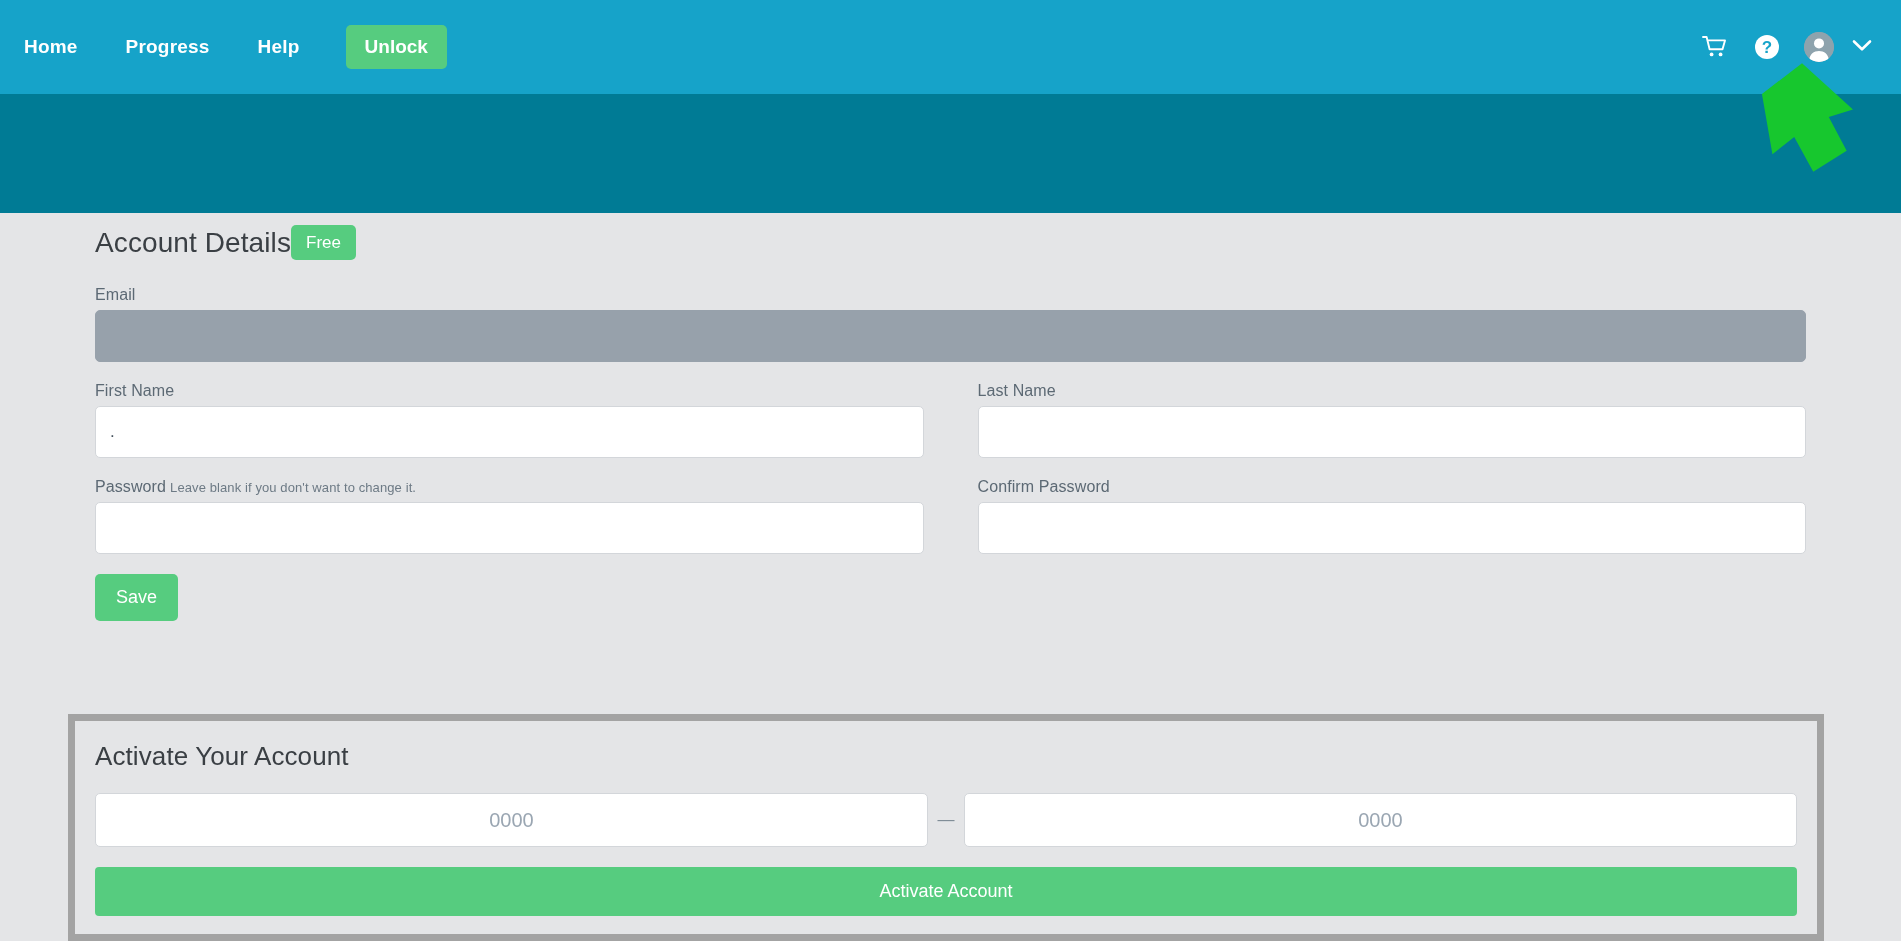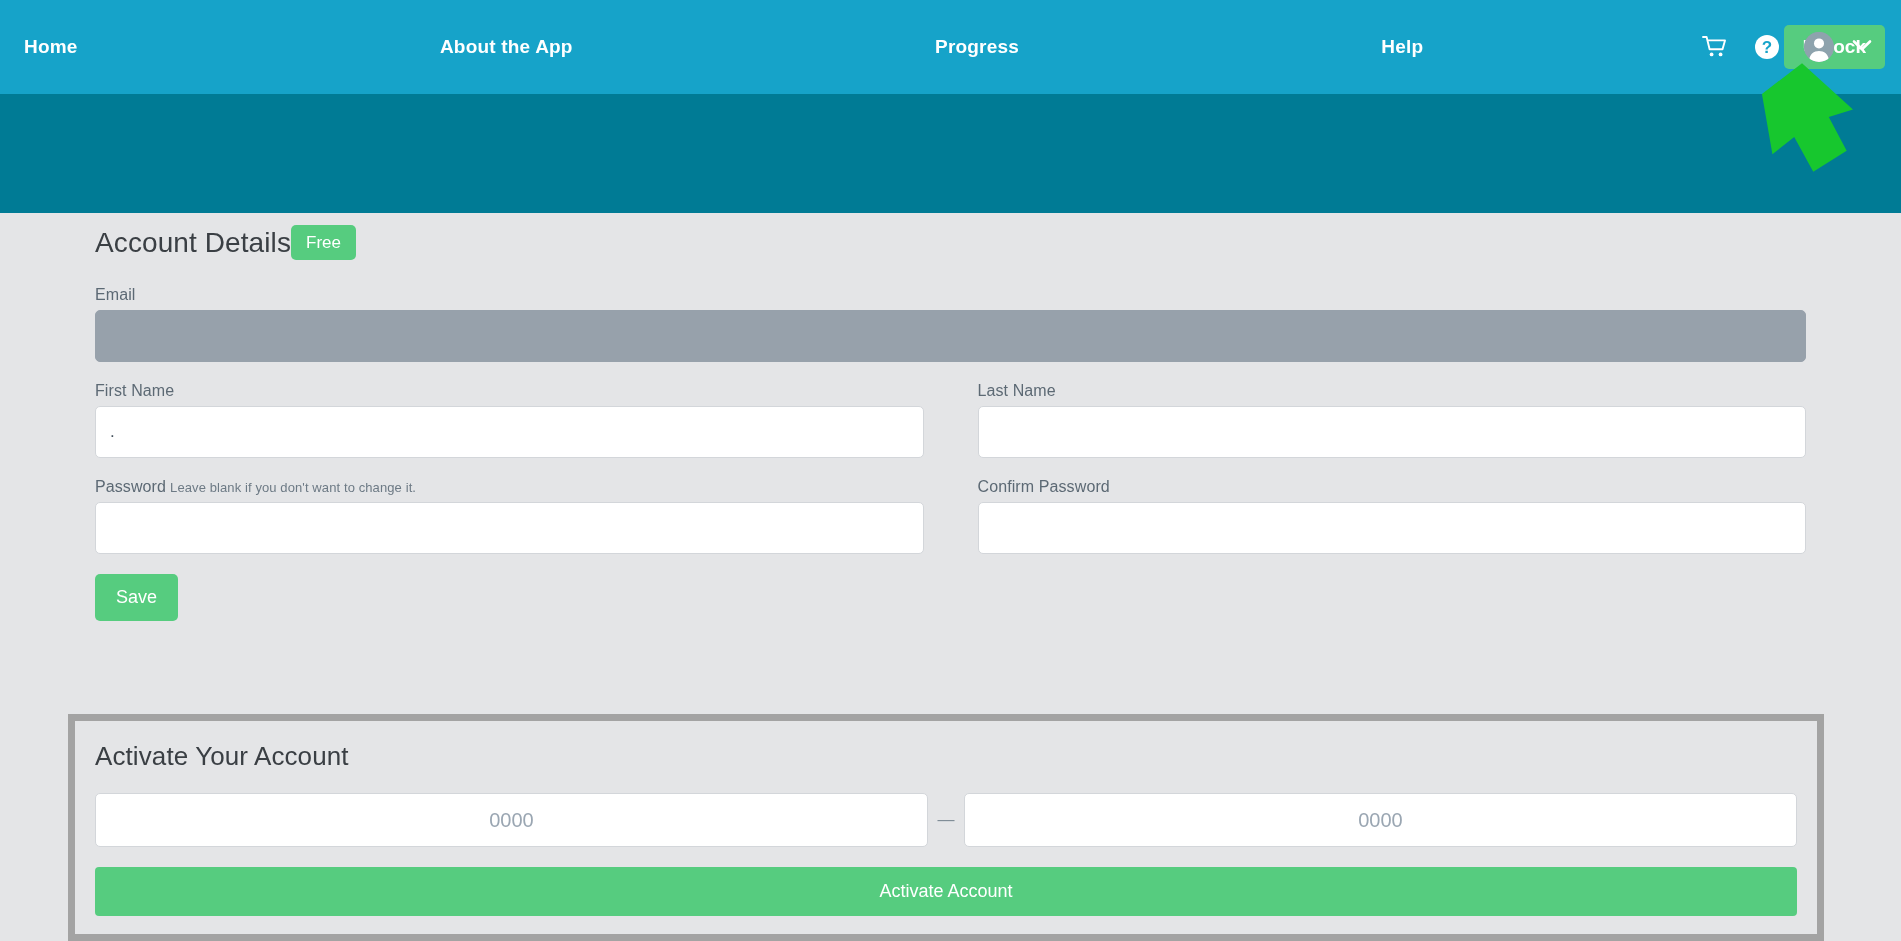--- a/index.html
+++ b/index.html
@@ -12,21 +12,21 @@
 
   
   .navbar {
     position: absolute; top: 0; left: 0;
     width: 1901px; height: 94px;
     background: #16a3c9;
     display: flex; align-items: center;
   }
   .nav-center {
     position: absolute; left: 0; right: 16px;
-    display: flex; align-items: center; justify-content: space-between;
+    display: flex; align-items: center; justify-content: flex-start;
     gap: 0px;
   }
   .nav-link {
     color: #ffffff;
     font-size: 19px;
     font-weight: bold;
     text-decoration: none;
     padding: 0 24px;
     line-height: 94px;
     letter-spacing: .2px;
@@ -193,21 +193,20 @@
     cursor: pointer;
     font-family: "Liberation Sans", sans-serif;
   }
 </style>
 </head>
 <body>
 
 <div class="navbar">
   <nav class="nav-center">
     <a class="nav-link">Home</a>
-    <a class="nav-link">About the App</a>
     <a class="nav-link">Progress</a>
     <a class="nav-link">Help</a>
     <button class="nav-unlock">Unlock</button>
   </nav>
 
   <div class="nav-right">
     <div class="nav-icon-btn">
       <span>
         <svg width="26" height="24" viewBox="0 0 26 24" fill="none" stroke="#ffffff" stroke-width="1.9" stroke-linecap="round" stroke-linejoin="round">
           <path d="M1 2 L4.6 2 L7.6 14.3 L20.5 14.3 L23 5.4 L6 5.4"></path>

